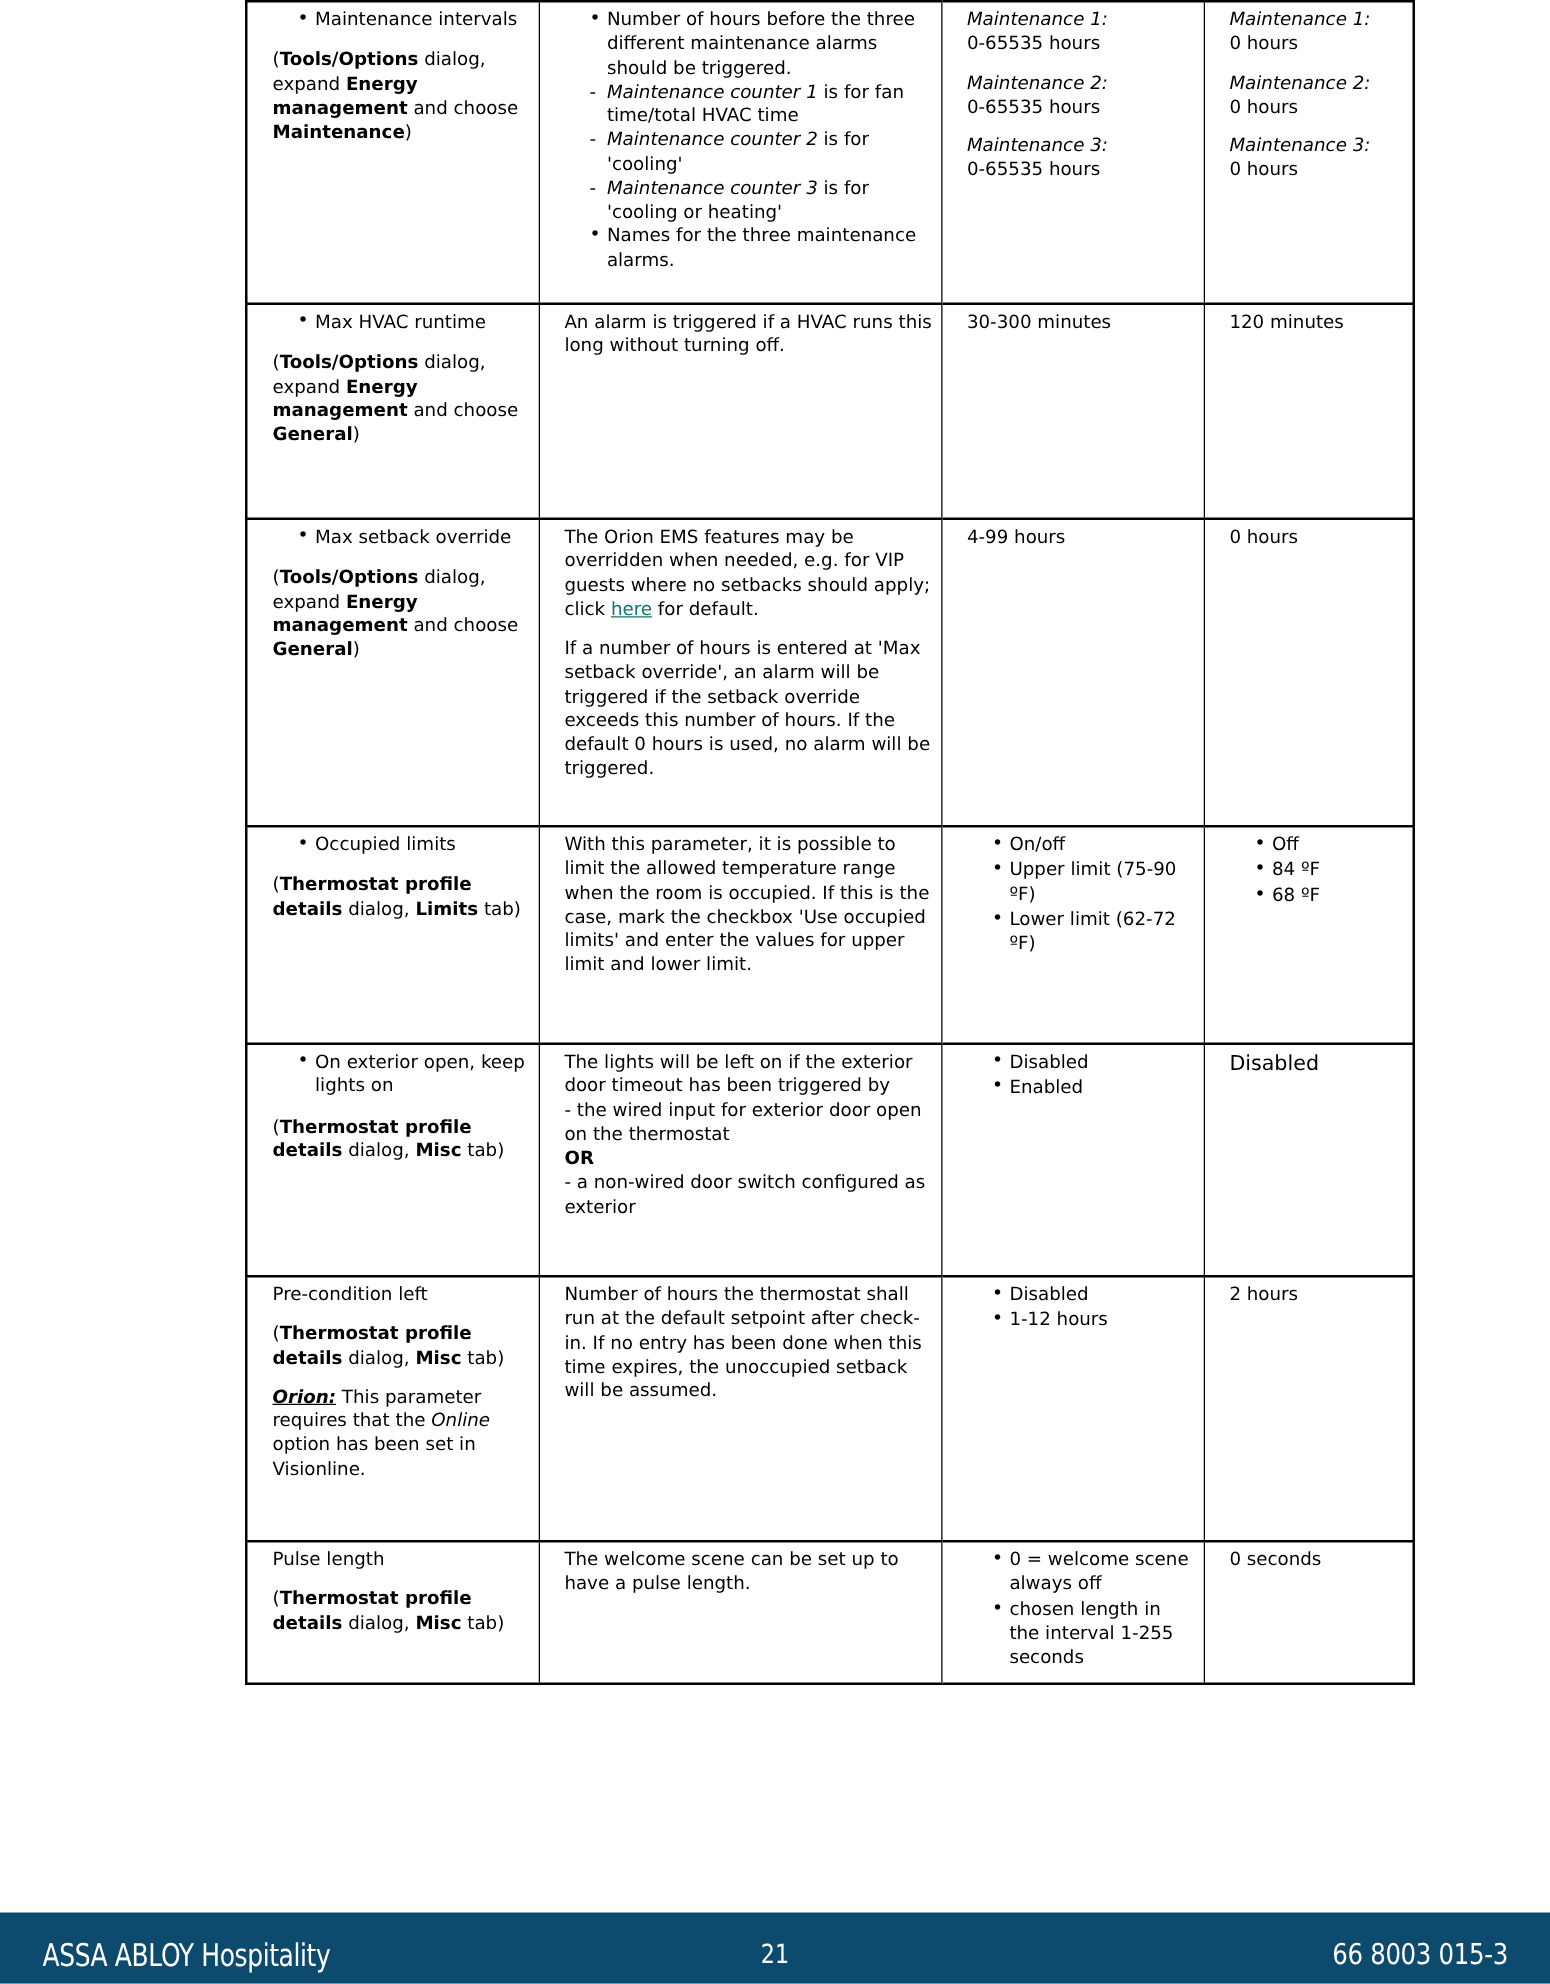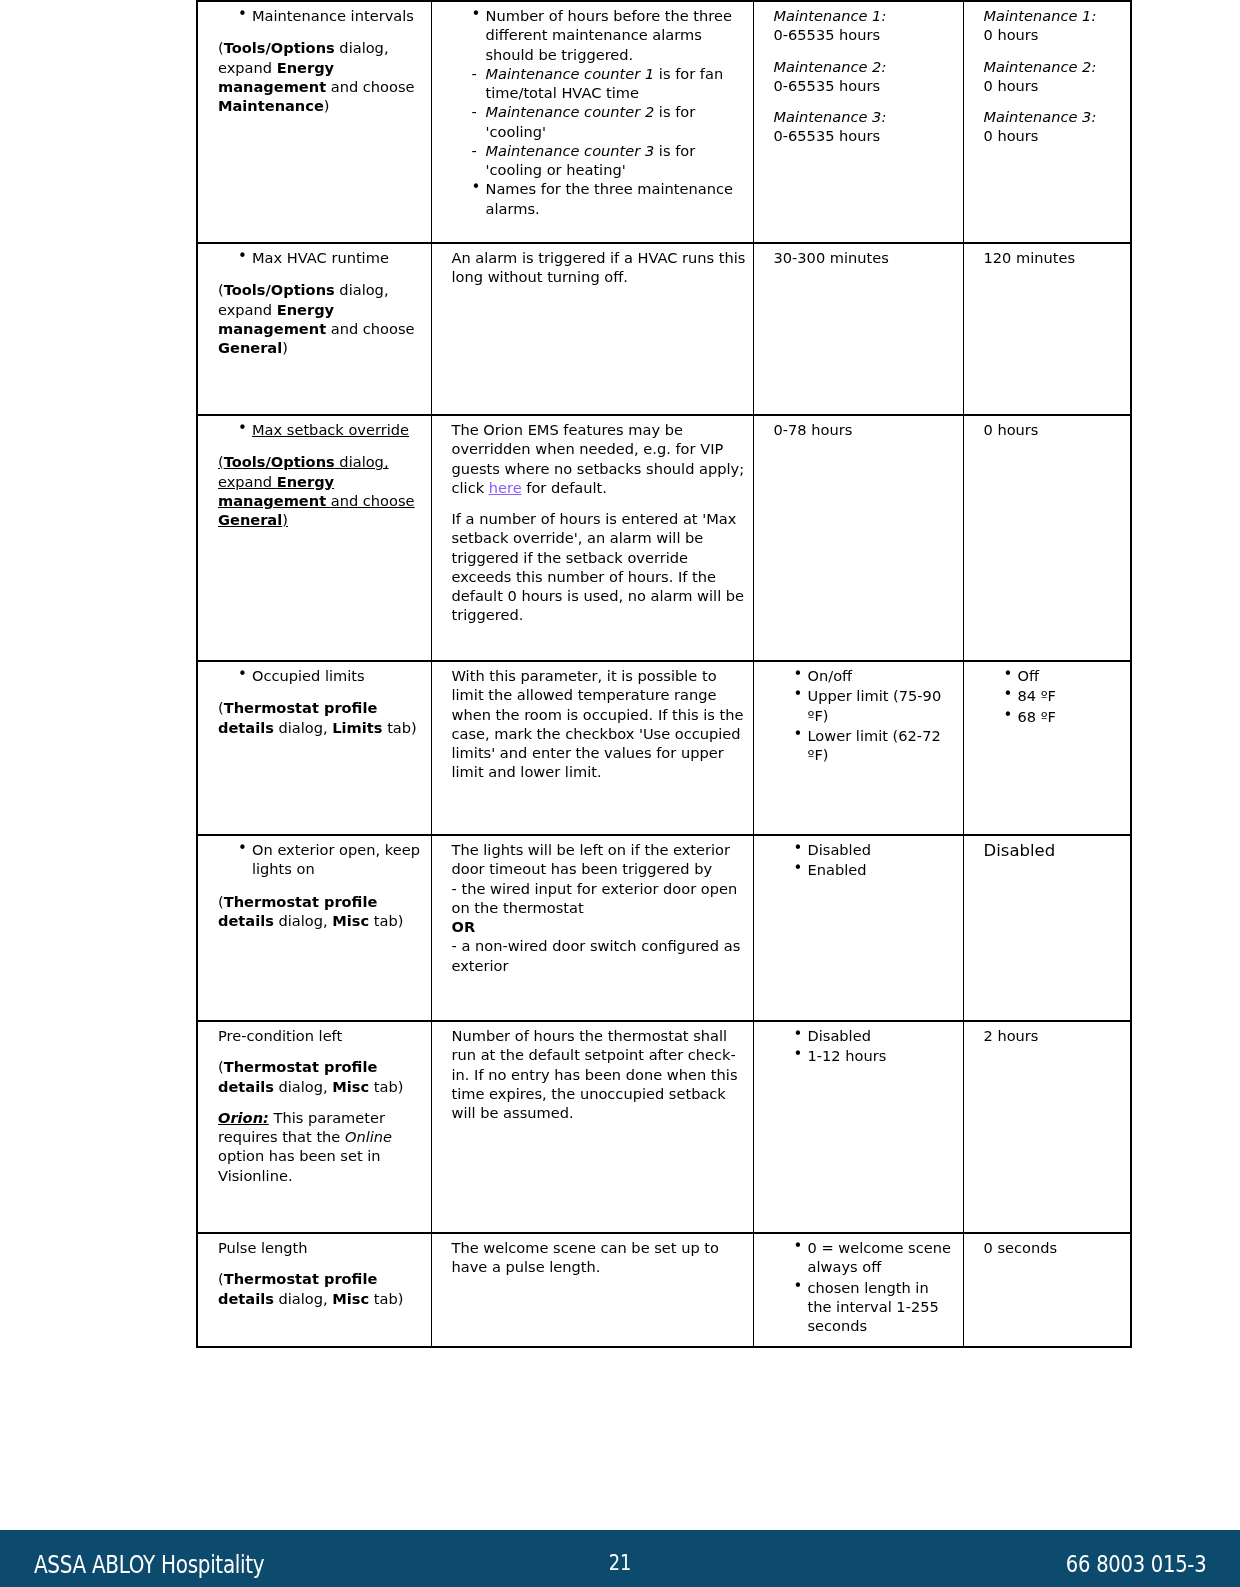--- a/index.html
+++ b/index.html
@@ -48,21 +48,21 @@
   col.c4 { width: 168px; }
 
   
   .b   { font-weight: bold; }
   .i   { font-style: italic; }
   .biu { font-weight: bold; font-style: italic; text-decoration: underline; }
 
   .spacer { display: block; height: 12px; }
 
   a.inline-link {
-    color: #8b5cf6;
+    color: #0f766e;
     text-decoration: underline;
   }
 
   
   ul.bl {
     margin: 0;
     padding: 0 0 0 20px;
     list-style: none;
   }
   ul.bl > li {
@@ -221,34 +221,34 @@
       </td>
       <td>
         <div>30-300 minutes</div>
       </td>
       <td>
         <div>120 minutes</div>
       </td>
     </tr>
 
     <tr>
-      <td style="height:232px;text-decoration:underline;">
+      <td style="height:232px;">
         <ul class="bl">
           <li>Max setback override</li>
         </ul>
         <span class="spacer"></span>
         <div class="plain-line"><span>(</span><span class="b">Tools/Options</span><span> dialog, expand </span><span class="b">Energy management</span><span> and choose </span><span class="b">General</span><span>)</span></div>
       </td>
       <td>
         <div><span>The Orion EMS features may be overridden when needed, e.g. for VIP guests where no setbacks should apply; click </span><a class="inline-link" href="#">here</a><span> for default.</span></div>
         <span class="spacer"></span>
         <div>If a number of hours is entered at 'Max setback override', an alarm will be triggered if the setback override exceeds this number of hours. If the default 0 hours is used, no alarm will be triggered.</div>
       </td>
       <td>
-        <div>0-78 hours</div>
+        <div>4-99 hours</div>
       </td>
       <td>
         <div>0 hours</div>
       </td>
     </tr>
 
     <tr>
       <td style="height:160px;">
         <ul class="bl">
           <li>Occupied limits</li>

